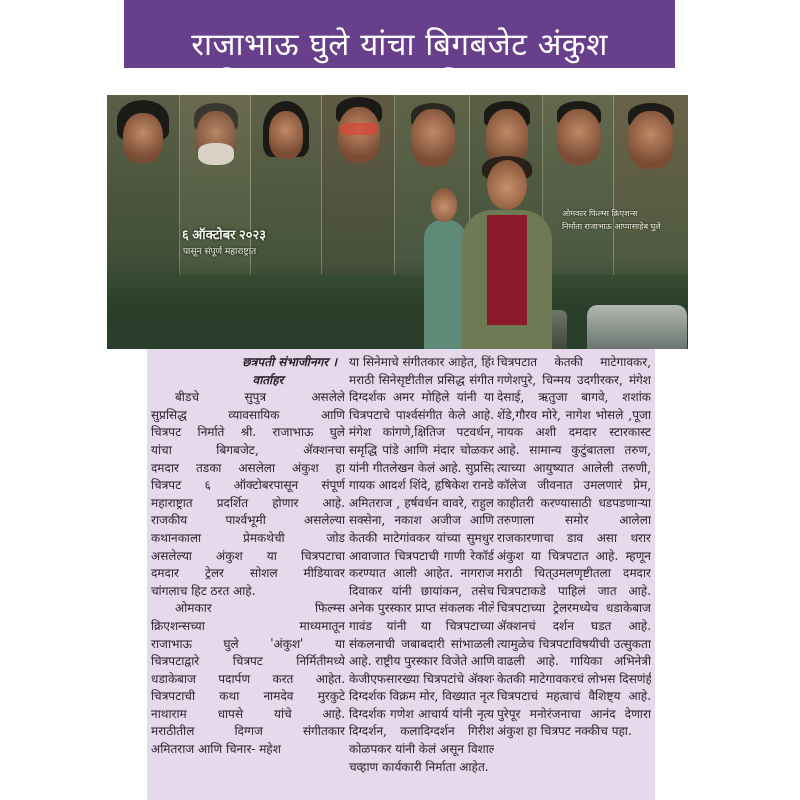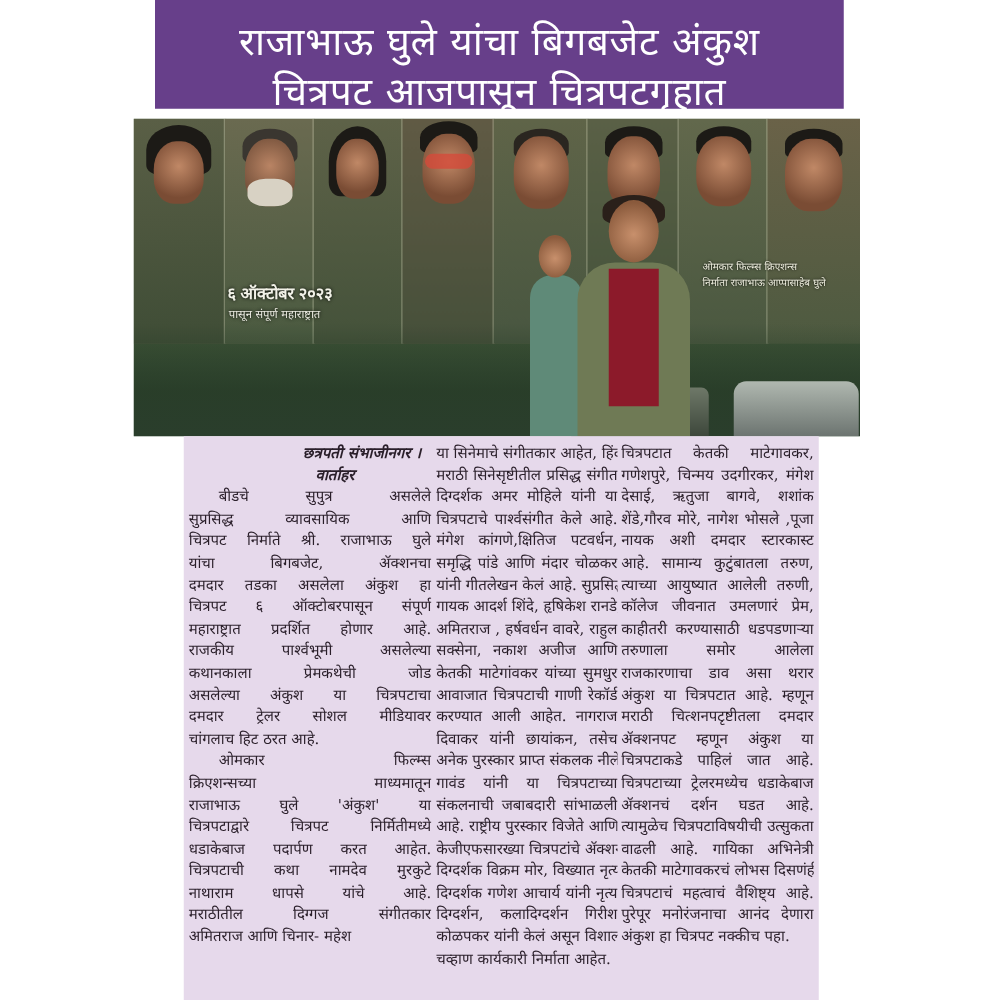--- a/index.html
+++ b/index.html
@@ -1,21 +1,21 @@
 <!DOCTYPE html>
 <html><head>
 <meta charset="utf-8">
 <style>
   html, body { margin:0; padding:0; background:#ffffff; }
   body { width:800px; height:800px; position:relative; overflow:hidden; font-family:"DejaVu Serif", serif; }
   .headline {
-    position:absolute; left:124px; top:0; width:551px; height:87px;
+    position:absolute; left:124px; top:0; width:551px; height:68px;
     background:#673f8a; color:#ffffff; text-align:center;
     font-family:"DejaVu Sans", sans-serif; font-size:31px; line-height:40px;
-    padding-top:14px; box-sizing:border-box; letter-spacing:0.5px;
+    padding-top:24px; box-sizing:border-box; letter-spacing:0.5px;
   }
   .headline div { white-space:nowrap; }
   .poster {
     position:absolute; left:107px; top:95px; width:581px; height:254px; overflow:hidden;
     background:linear-gradient(180deg,#5c6a4a 0%,#4b5a3e 40%,#3d5236 70%,#2f4a33 100%);
   }
   .portrait { position:absolute; top:0; height:180px; border-right:2px solid rgba(230,230,200,0.35); }
   .face { position:absolute; border-radius:45% 45% 40% 40%; background:radial-gradient(circle at 50% 40%,#c08866,#7a4c34 70%); }
   .hair { position:absolute; border-radius:50% 50% 20% 20%; background:#1c1a16; }
   .crowd { position:absolute; left:0; bottom:0; width:100%; height:90px;
@@ -182,22 +182,21 @@
         <div class="line">देसाई, ऋतुजा बागवे, शशांक</div>
         <div class="line">शेंडे,गौरव मोरे, नागेश भोसले ,पूजा</div>
         <div class="line">नायक अशी दमदार स्टारकास्ट</div>
         <div class="line">आहे. सामान्य कुटुंबातला तरुण,</div>
         <div class="line">त्याच्या आयुष्यात आलेली तरुणी,</div>
         <div class="line">कॉलेज जीवनात उमलणारं प्रेम,</div>
         <div class="line">काहीतरी करण्यासाठी धडपडणाऱ्या</div>
         <div class="line">तरुणाला समोर आलेला</div>
         <div class="line">राजकारणाचा डाव असा थरार</div>
         <div class="line">अंकुश या चित्रपटात आहे. म्हणून</div>
-        <div class="line">मराठी चित्शनपटृष्टीतला दमदार</div>
-        <div class="line">ॲक्शनपट म्हणून अंकुश या</div>
+        <div class="line">मराठी चित्उमलणृष्टीतला दमदार</div>
         <div class="line">चित्रपटाकडे पाहिलं जात आहे.</div>
         <div class="line">चित्रपटाच्या ट्रेलरमध्येच धडाकेबाज</div>
         <div class="line">ॲक्शनचं दर्शन घडत आहे.</div>
         <div class="line">त्यामुळेच चित्रपटाविषयीची उत्सुकता</div>
         <div class="line">वाढली आहे. गायिका अभिनेत्री</div>
         <div class="line">केतकी माटेगावकरचं लोभस दिसणंही</div>
         <div class="line">चित्रपटाचं महत्वाचं वैशिष्ट्य आहे.</div>
         <div class="line">पुरेपूर मनोरंजनाचा आनंद देणारा</div>
         <div class="line last">अंकुश हा चित्रपट नक्कीच पहा.</div>
       </div>

